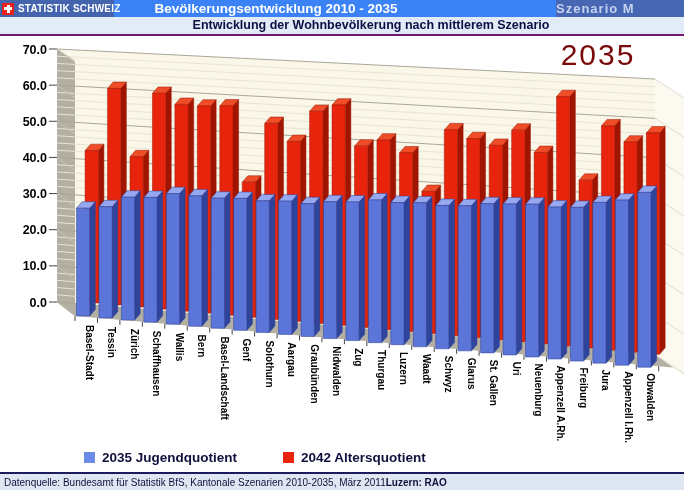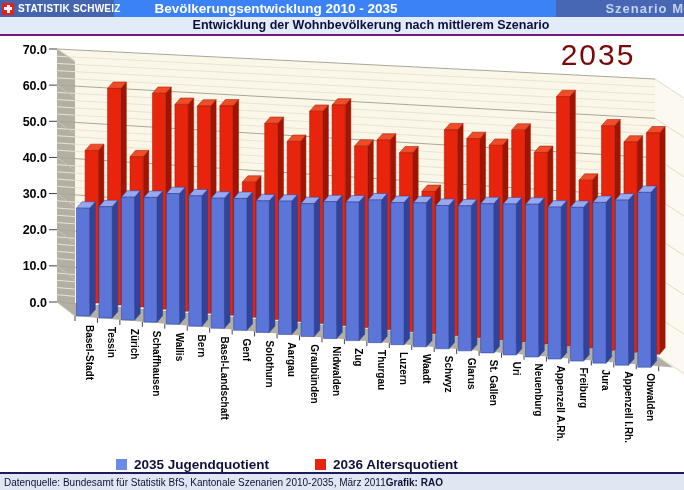--- a/index.html
+++ b/index.html
@@ -9,33 +9,33 @@
   #header{position:absolute;left:0;top:0;width:684px;height:17px;background:#3b82f6;}
   #logo-chip{position:absolute;left:0;top:0;height:17px;width:114px;background:#4464ae;
              display:flex;align-items:center;}
   #flag{width:12px;height:12px;background:#e62019;position:relative;margin:0 4px 0 2px;flex:0 0 auto;}
   #flag:before{content:"";position:absolute;left:5px;top:2px;width:2.5px;height:8px;background:#fff;}
   #flag:after{content:"";position:absolute;left:2px;top:4.8px;width:8px;height:2.5px;background:#fff;}
   #logo-text{color:#ffffff;font-size:10px;font-weight:bold;letter-spacing:0.2px;white-space:nowrap;}
   #header-title{position:absolute;left:0;top:0;width:552px;height:17px;text-align:center;
                 color:#ffffff;font-size:13.5px;font-weight:bold;line-height:17px;}
   #scenario-chip{position:absolute;right:0;top:0;height:17px;width:128px;background:#4767b4;
-                 color:#c3d2ee;font-size:13px;font-weight:bold;text-align:right;line-height:17px;
+                 color:#c3d2ee;font-size:13px;font-weight:bold;text-align:left;line-height:17px;
                  letter-spacing:1px;}
   
   #subtitle-bar{position:absolute;left:0;top:17px;width:684px;height:17px;background:#e2ebf8;
                 border-bottom:2px solid #701a75;text-align:center;color:#0d0d42;
                 font-size:12.5px;font-weight:bold;line-height:17px;padding-left:29px;}
   
   #chart-wrap{position:absolute;left:0;top:36px;width:684px;height:414px;background:#fff;}
   #year-label{position:absolute;left:538px;top:38px;width:120px;text-align:center;
               color:#7a0808;font-size:30px;font-weight:normal;letter-spacing:2px;}
   
   #legend{position:absolute;left:0;top:450px;width:684px;height:22px;display:flex;
-          align-items:flex-end;padding-left:116px;box-sizing:border-box;gap:46px;}
+          align-items:flex-start;padding-left:84px;box-sizing:border-box;gap:46px;}
   .legend-item{display:flex;align-items:center;}
   .legend-swatch{width:11px;height:11px;margin-right:7px;flex:0 0 auto;}
   .legend-label{font-size:13.5px;font-weight:bold;color:#10103c;white-space:nowrap;}
   
   #footer{position:absolute;left:0;top:472px;width:684px;height:18px;background:#dfe7f2;
           border-top:2px solid #1b1b5e;box-sizing:border-box;display:flex;align-items:center;
           justify-content:flex-start;}
   #footer-source{font-size:10px;color:#10103c;padding-left:4px;}
   #footer-credit{font-size:10px;font-weight:bold;color:#10103c;padding-right:6px;}
 </style>
@@ -447,22 +447,22 @@
 
   <div id="year-label" style="color: rgb(122, 8, 8);">2035</div>
 
   <div id="legend">
     <div class="legend-item">
       <span class="legend-swatch" id="sw0" style="background: rgb(107, 140, 230);"></span>
       <span class="legend-label">2035 Jugendquotient</span>
     </div>
     <div class="legend-item">
       <span class="legend-swatch" id="sw1" style="background: rgb(232, 37, 12);"></span>
-      <span class="legend-label">2036 Altersquotient</span>
+      <span class="legend-label">2042 Altersquotient</span>
     </div>
   </div>
 
   <div id="footer">
     <span id="footer-source">Datenquelle: Bundesamt für Statistik BfS, Kantonale Szenarien 2010-2035, März  2011</span>
-    <span id="footer-credit">Grafik: RAO</span>
+    <span id="footer-credit">Luzern: RAO</span>
   </div>
 
 </div>
 
 </body></html>

